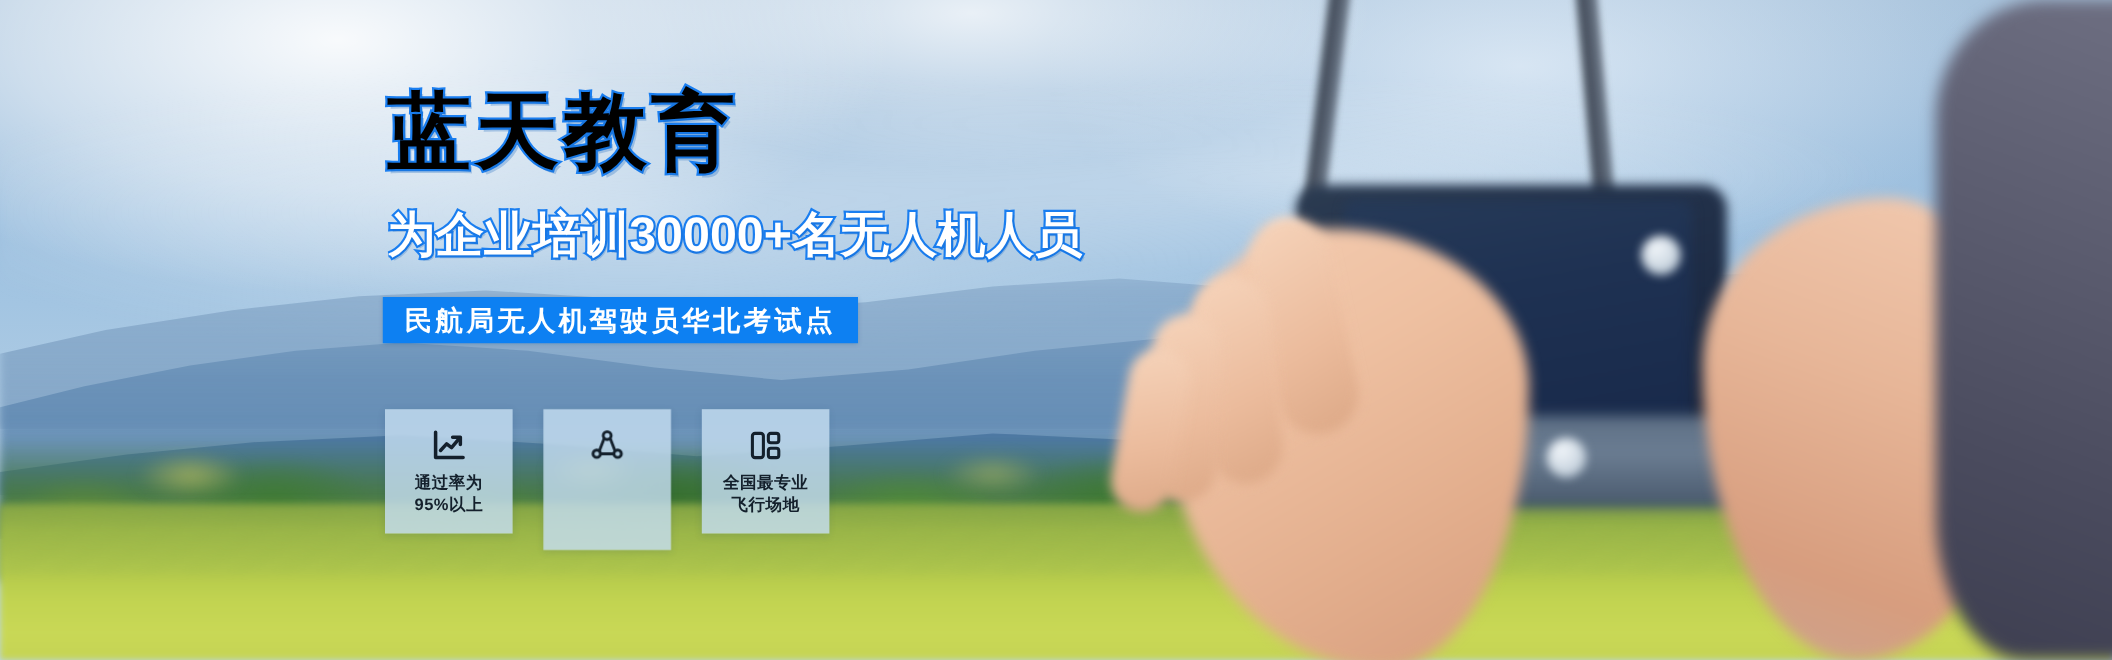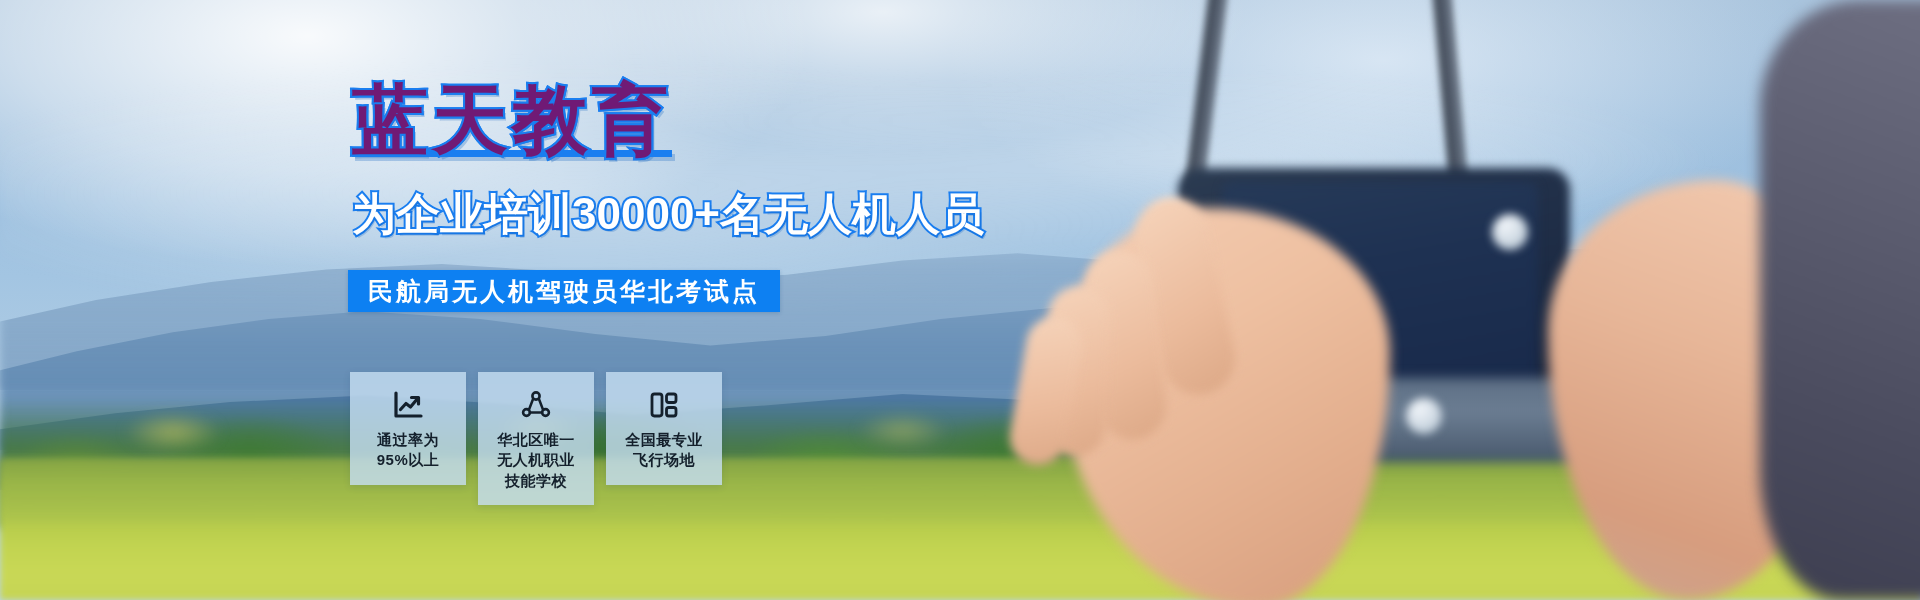--- a/index.html
+++ b/index.html
@@ -236,27 +236,26 @@
     width: 1920px; height: 600px;
   }
 
   .title {
     position: absolute;
     left: 352px;
     top: 82px;
     font-size: 76px;
     line-height: 1;
     font-weight: bold;
-    color: #701a75;
+    color: #000000;
     letter-spacing: 4px;
     -webkit-text-stroke: 4px #1a7ef0;
     paint-order: stroke fill;
     text-shadow: 3px 4px 0 rgba(20,100,190,0.28);
     white-space: nowrap;
-    text-decoration: underline;
   }
 
   .subtitle {
     position: absolute;
     left: 352px;
     top: 192px;
     font-size: 44px;
     line-height: 1;
     font-weight: bold;
     color: #ffffff;
@@ -283,21 +282,21 @@
     white-space: nowrap;
     box-shadow: 0 1px 4px rgba(10,60,120,0.22);
   }
 
   
   .cards {
     position: absolute;
     left: 350px;
     top: 372px;
     display: flex;
-    gap: 12px;
+    gap: 28px;
     align-items: flex-start;
   }
   .card {
     width: 116px;
     min-height: 106px;
     background: rgba(197,221,240,0.82);
     box-shadow: 0 2px 7px rgba(20,60,100,0.13);
     padding: 16px 10px 14px 10px;
     box-sizing: border-box;
     display: flex;
@@ -384,23 +383,20 @@
         <span class="card-icon">
           <svg width="32" height="32" viewBox="0 0 32 32" fill="none">
             <circle cx="16" cy="7" r="3.6" stroke="#14202c" stroke-width="2.6"></circle>
             <circle cx="6.5" cy="23.5" r="3.4" stroke="#14202c" stroke-width="2.6"></circle>
             <circle cx="25.5" cy="23.5" r="3.4" stroke="#14202c" stroke-width="2.6"></circle>
             <path d="M13.2 9.6 L9 20.6" stroke="#14202c" stroke-width="2.6" stroke-linecap="round"></path>
             <path d="M18.8 9.6 L23 20.6" stroke="#14202c" stroke-width="2.6" stroke-linecap="round"></path>
             <path d="M10 23.5 H22" stroke="#14202c" stroke-width="2.6" stroke-linecap="round"></path>
           </svg>
         </span>
-        <span class="card-text">华北区唯一
-无人机职业
-技能学校</span>
       </div>
 
       <div class="card">
         <span class="card-icon">
           <svg width="32" height="32" viewBox="0 0 32 32" fill="none">
             <rect x="4" y="5" width="10" height="22" rx="2.4" stroke="#14202c" stroke-width="2.8"></rect>
             <rect x="18.5" y="5" width="9.5" height="8.5" rx="2.2" stroke="#14202c" stroke-width="2.8"></rect>
             <rect x="18.5" y="18.5" width="9.5" height="8.5" rx="2.2" stroke="#14202c" stroke-width="2.8"></rect>
           </svg>
         </span>

